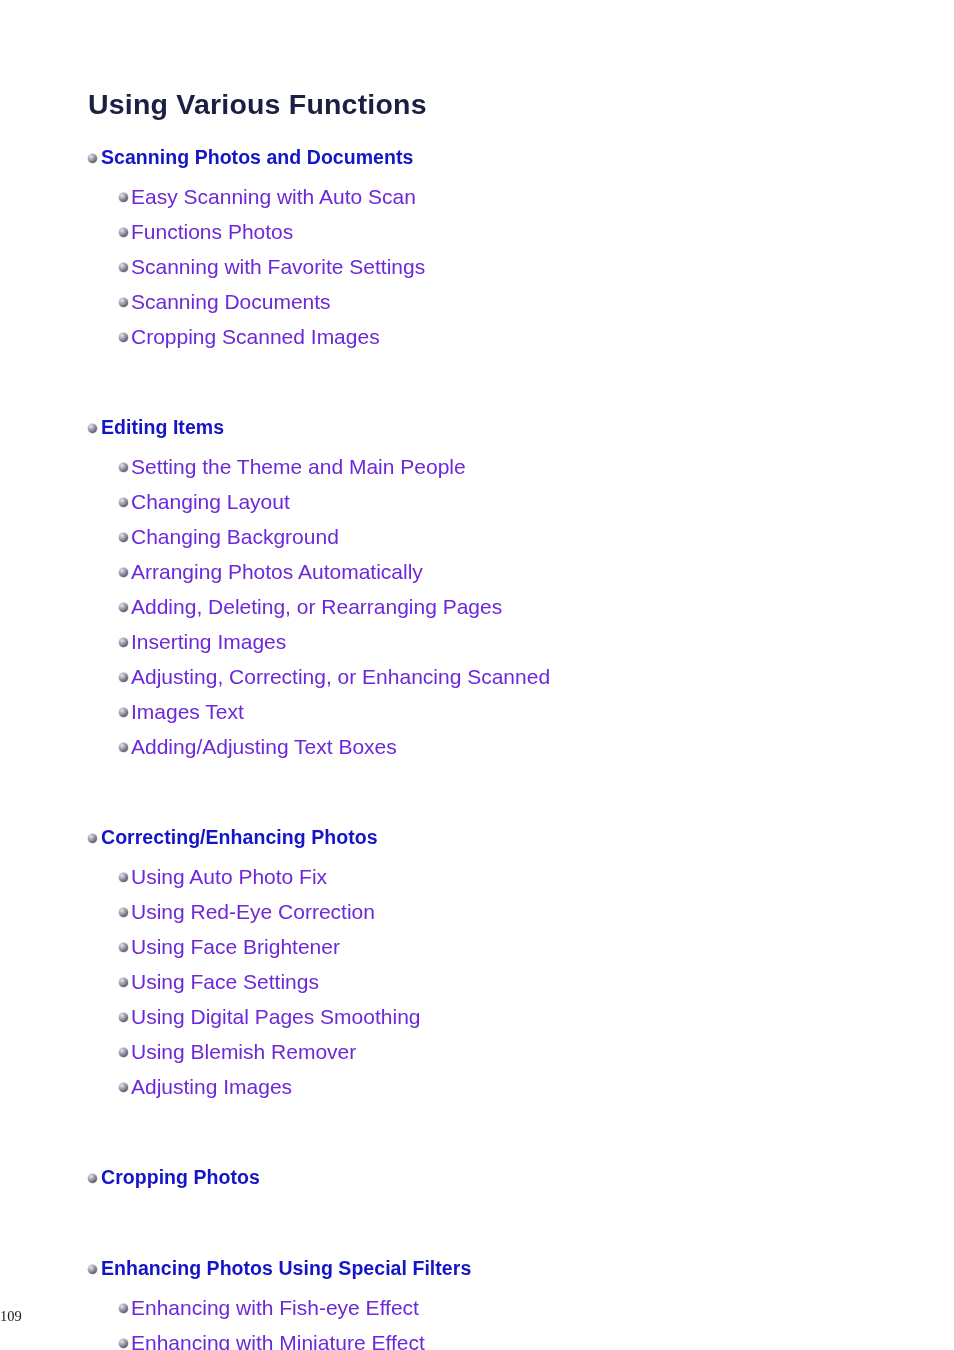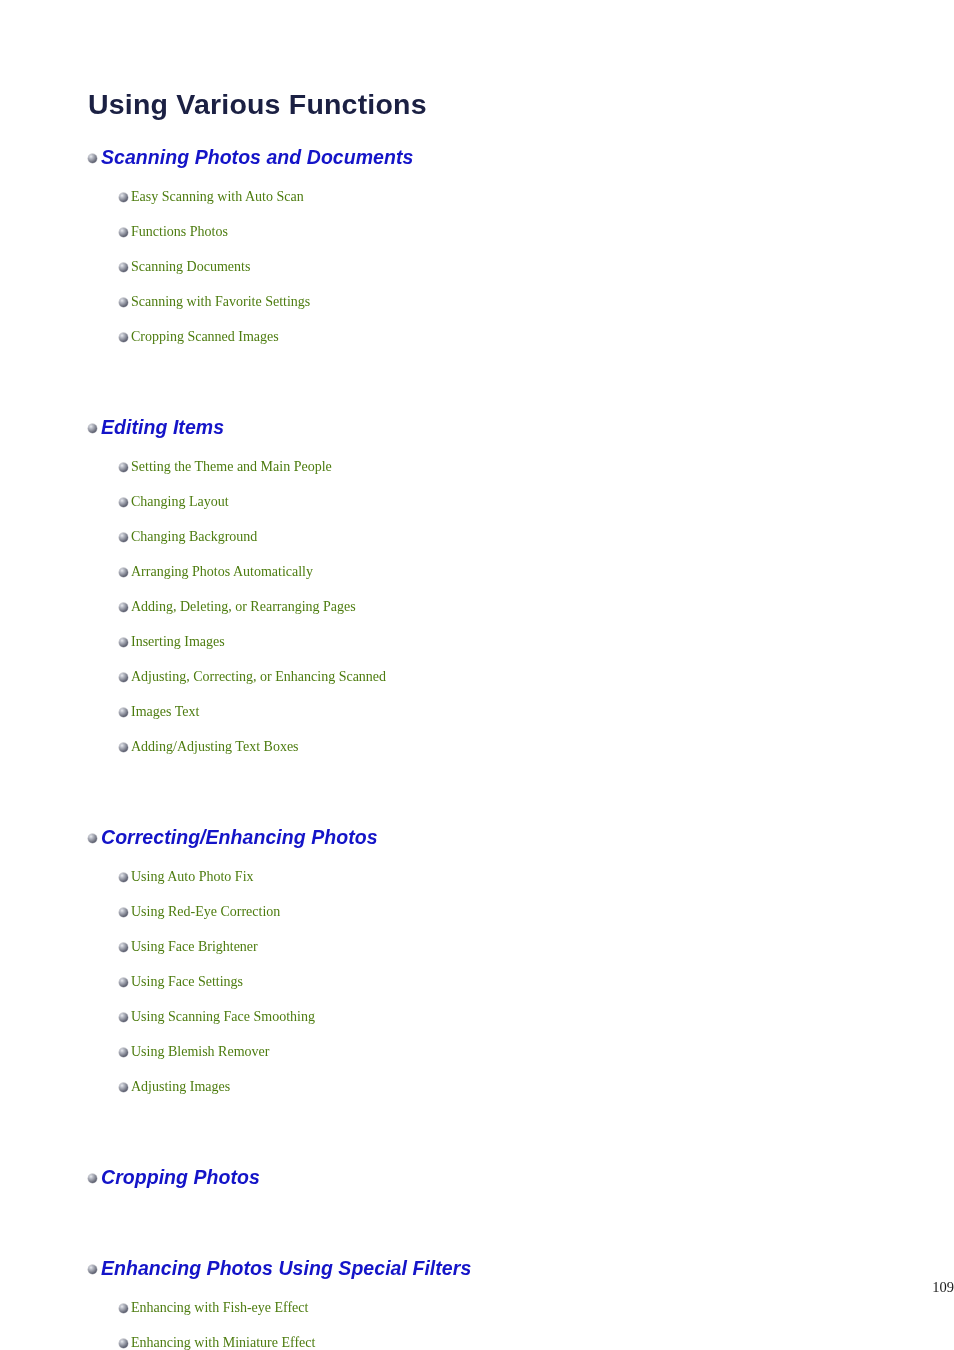--- a/index.html
+++ b/index.html
@@ -57,43 +57,41 @@
     height: 35px;
     padding-left: 88px;
   }
   .sec-head-label {
     font-size: 19.5px;
     font-weight: bold;
     color: #1414c8;
     letter-spacing: 0.05px;
     white-space: nowrap;
     line-height: 1;
-    font-style: italic;
   }
 
   
   .sub-list {
     margin: 0;
     padding: 0;
     list-style: none;
     padding-top: 4px;
   }
   .sub-item {
     display: flex;
     align-items: center;
     height: 35px;
     padding-left: 119px;
   }
   .sub-item-label {
-    font-size: 14px;
+    font-size: 21px;
     font-weight: normal;
-    color: #4d7c0f;
+    color: #6d28d9;
     white-space: nowrap;
     line-height: 1;
-    font-family: Liberation Serif, serif;
   }
 
   
   .bullet {
     display: inline-block;
     flex: 0 0 auto;
     border-radius: 50%;
     background:
       radial-gradient(circle at 33% 28%,
         #e8eaee 0%,
@@ -114,23 +112,23 @@
     width: 8.5px;
     height: 8.5px;
     margin-right: 3.5px;
     position: relative;
     top: 1px;
   }
 
   .page-number {
     position: absolute;
     left: 0;
-    top: 1279px;
+    top: 1308px;
     width: 954px;
-    text-align: right;
+    text-align: left;
     font-family: "Liberation Serif", serif;
     font-size: 14.5px;
     color: #1a1a1a;
   }
 </style>
 </head>
 <body>
 
 <div class="page">
 
@@ -146,28 +144,28 @@
           <li class="sub-item">
             <span class="bullet bullet-sub"></span>
             <span class="sub-item-label">Easy Scanning with Auto Scan</span>
           </li>
           <li class="sub-item">
             <span class="bullet bullet-sub"></span>
             <span class="sub-item-label">Functions Photos</span>
           </li>
           <li class="sub-item">
             <span class="bullet bullet-sub"></span>
+            <span class="sub-item-label">Scanning with Favorite Settings</span>
+          </li>
+          <li class="sub-item">
+            <span class="bullet bullet-sub"></span>
             <span class="sub-item-label">Scanning Documents</span>
           </li>
           <li class="sub-item">
             <span class="bullet bullet-sub"></span>
-            <span class="sub-item-label">Scanning with Favorite Settings</span>
-          </li>
-          <li class="sub-item">
-            <span class="bullet bullet-sub"></span>
             <span class="sub-item-label">Cropping Scanned Images</span>
           </li>
         </ul>
       </div>
       <div class="section">
         <div class="sec-head">
           <span class="bullet bullet-head"></span>
           <span class="sec-head-label">Editing Items</span>
         </div>
         <ul class="sub-list">
@@ -226,21 +224,21 @@
           <li class="sub-item">
             <span class="bullet bullet-sub"></span>
             <span class="sub-item-label">Using Face Brightener</span>
           </li>
           <li class="sub-item">
             <span class="bullet bullet-sub"></span>
             <span class="sub-item-label">Using Face Settings</span>
           </li>
           <li class="sub-item">
             <span class="bullet bullet-sub"></span>
-            <span class="sub-item-label">Using Scanning Face Smoothing</span>
+            <span class="sub-item-label">Using Digital Pages Smoothing</span>
           </li>
           <li class="sub-item">
             <span class="bullet bullet-sub"></span>
             <span class="sub-item-label">Using Blemish Remover</span>
           </li>
           <li class="sub-item">
             <span class="bullet bullet-sub"></span>
             <span class="sub-item-label">Adjusting Images</span>
           </li>
         </ul>

